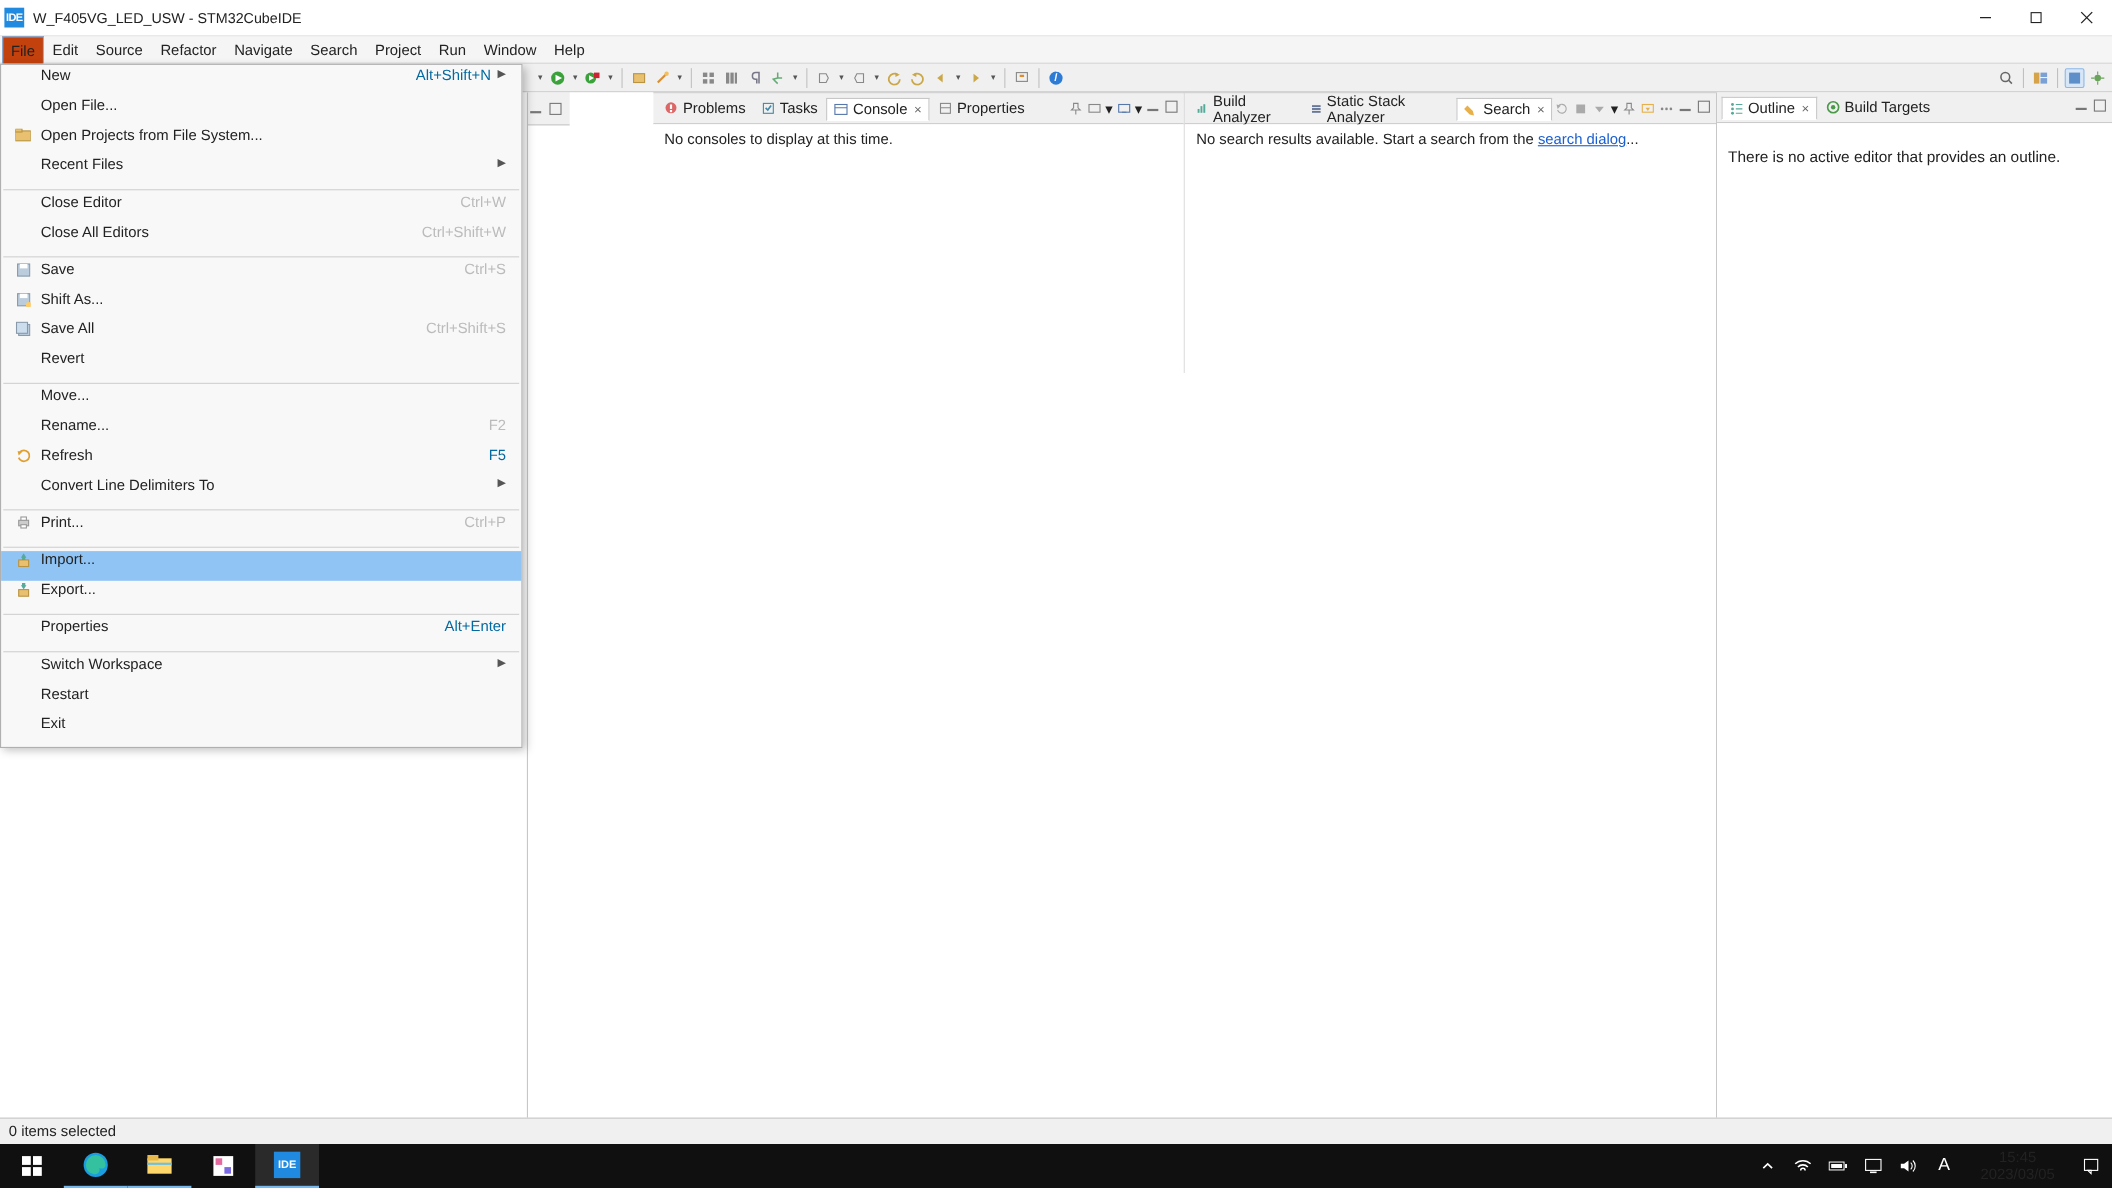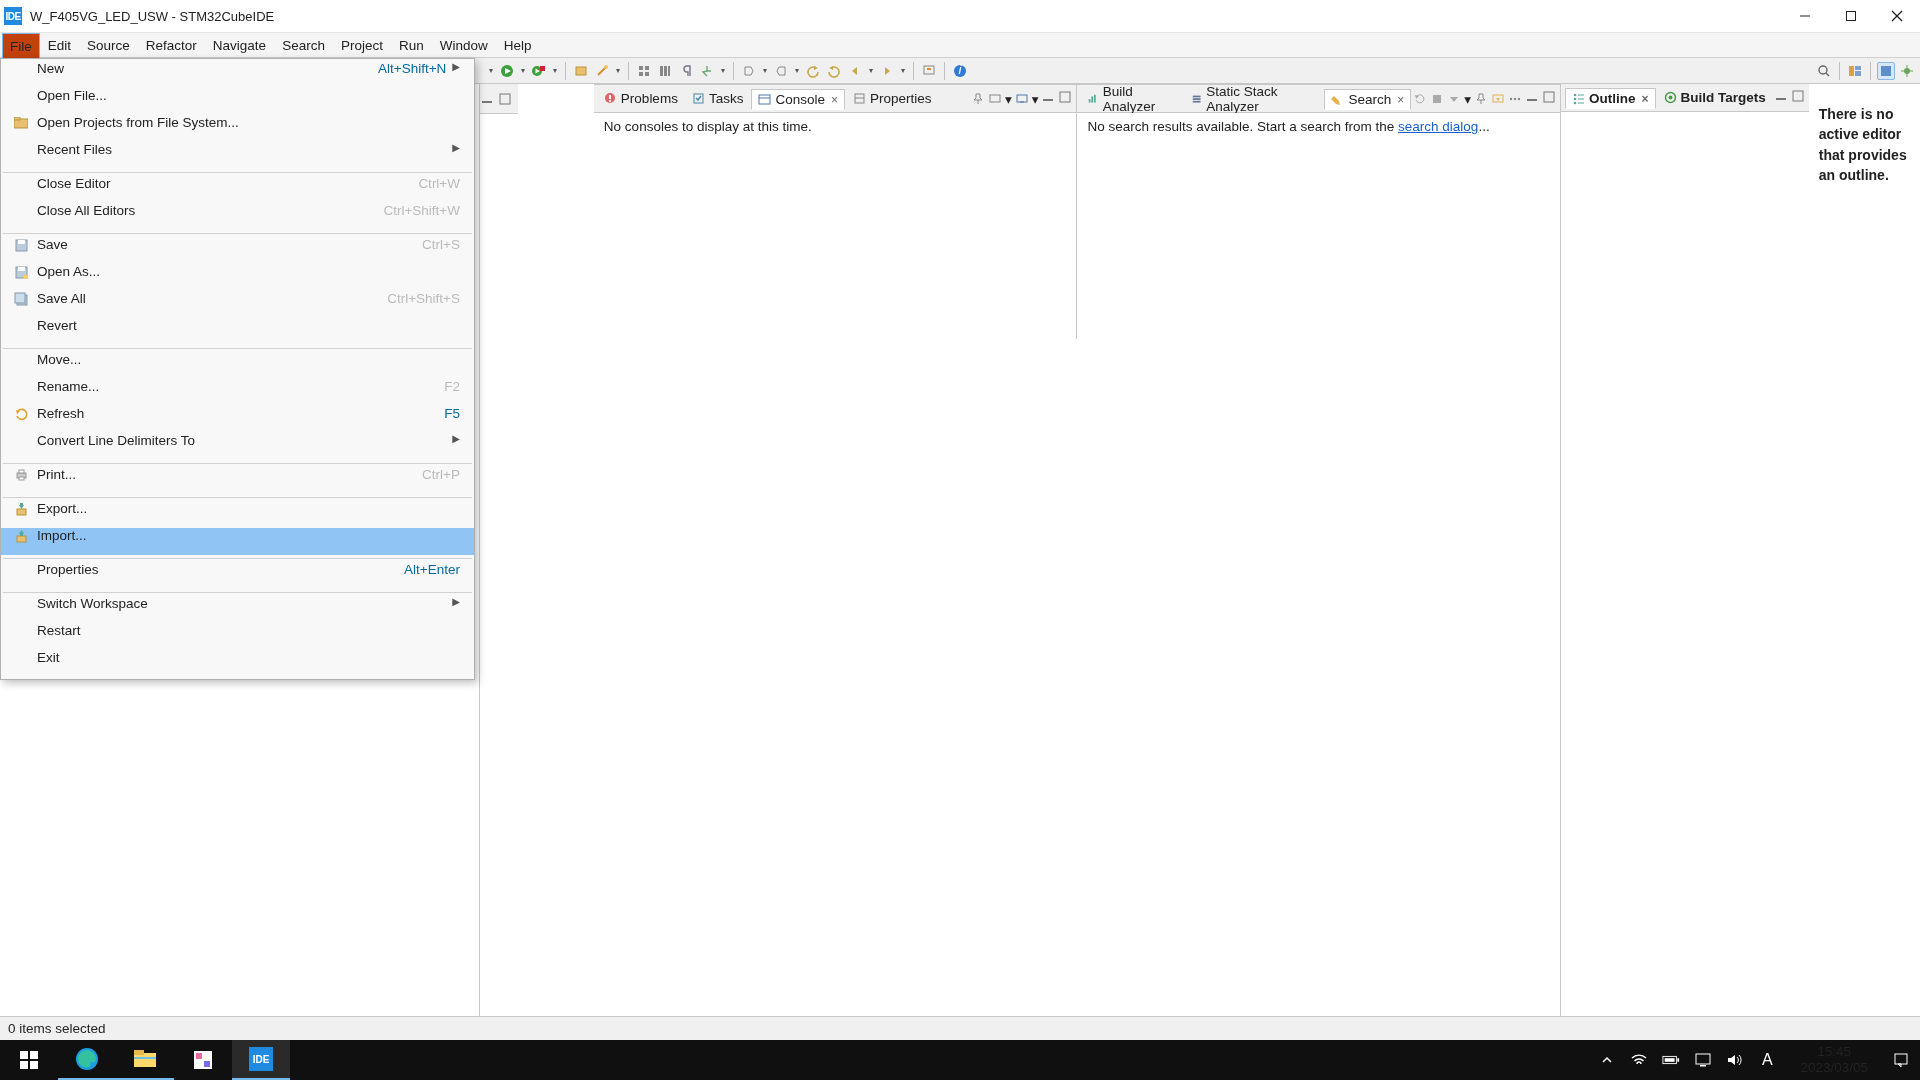--- a/index.html
+++ b/index.html
@@ -23,21 +23,21 @@
 .toolbar .tbtn { width:18px; height:18px; border-radius:2px; display:flex; align-items:center; justify-content:center; }
 .toolbar .tdrop { width:8px; height:18px; display:flex; align-items:center; justify-content:center; font-size:8px; color:#555; }
 .toolbar .tsep { width:1px; height:18px; background:#c0c0c0; margin:0 3px; }
 .toolbar .right { margin-left:auto; display:flex; align-items:center; gap:3px; }
 .tbtn svg { display:block; }
 
 
 .workarea { position:absolute; top:84px; left:0; right:0; bottom:40px; display:flex; }
 .leftcol { width:480px; background:#fff; border-right:1px solid #c7c7c7; display:flex; flex-direction:column; position:relative; }
 .midcol { flex:1; display:flex; flex-direction:row; }
-.rightcol { width:360px; border-left:1px solid #c7c7c7; display:flex; flex-direction:row;font-weight:bold; }
+.rightcol { width:360px; border-left:1px solid #c7c7c7; display:flex; flex-direction:column; }
 
 
 .editorhead { height:30px; background:#f0f0f0; border-bottom:1px solid #c7c7c7; display:flex; align-items:center; justify-content:flex-end; padding-right:6px; gap:4px; }
 .editorhead .mini { width:14px; height:14px; }
 .editorarea { flex:1; background:#fff; }
 
 
 .bottomrow { height:255px; display:flex; border-top:1px solid #c7c7c7; }
 .bottompane { flex:1; display:flex; flex-direction:column; border-right:1px solid #c7c7c7; }
 .bottompane:last-child { border-right:none; }
@@ -504,21 +504,21 @@
       <span class="maccel">Ctrl+S</span>
     </div>
     <div class="row disabled">
       <span class="micon">
         <svg width="13" height="13" viewBox="0 0 13 13">
           <rect x="1" y="1" width="11" height="11" fill="#bcd" stroke="#89a"></rect>
           <rect x="3" y="1" width="7" height="4" fill="#fff"></rect>
           <circle cx="11" cy="11" r="2.5" fill="#fc6"></circle>
         </svg>
       </span>
-      <span class="mlabel">Open As...</span>
+      <span class="mlabel">Shift As...</span>
     </div>
     <div class="row disabled">
       <span class="micon">
         <svg width="14" height="14" viewBox="0 0 14 14">
           <rect x="3" y="3" width="10" height="10" fill="#bcd" stroke="#89a"></rect>
           <rect x="1" y="1" width="10" height="10" fill="#cde" stroke="#89a"></rect>
         </svg>
       </span>
       <span class="mlabel">Save All</span>
       <span class="maccel">Ctrl+Shift+S</span>
@@ -558,37 +558,37 @@
         <svg width="13" height="12" viewBox="0 0 13 12">
           <rect x="2" y="4" width="9" height="5" fill="#ccc" stroke="#999"></rect>
           <rect x="4" y="1" width="5" height="3" fill="#fff" stroke="#999"></rect>
           <rect x="4" y="8" width="5" height="3" fill="#fff" stroke="#999"></rect>
         </svg>
       </span>
       <span class="mlabel">Print...</span>
       <span class="maccel">Ctrl+P</span>
     </div>
     <div class="sep"></div>
+    <div class="row hl">
+      <span class="micon">
+        <svg width="13" height="13" viewBox="0 0 13 13">
+          <rect x="2" y="6" width="9" height="6" fill="#e8c070" stroke="#b9933f"></rect>
+          <polygon points="6.5,0 9,4 8,4 8,6 5,6 5,4 4,4" fill="#5a9"></polygon>
+        </svg>
+      </span>
+      <span class="mlabel">Import...</span>
+    </div>
     <div class="row">
       <span class="micon">
         <svg width="13" height="13" viewBox="0 0 13 13">
           <rect x="2" y="6" width="9" height="6" fill="#e8c070" stroke="#b9933f"></rect>
           <polygon points="6.5,6 4,2 5,2 5,0 8,0 8,2 9,2" fill="#5a9"></polygon>
         </svg>
       </span>
       <span class="mlabel">Export...</span>
-    </div>
-    <div class="row hl">
-      <span class="micon">
-        <svg width="13" height="13" viewBox="0 0 13 13">
-          <rect x="2" y="6" width="9" height="6" fill="#e8c070" stroke="#b9933f"></rect>
-          <polygon points="6.5,0 9,4 8,4 8,6 5,6 5,4 4,4" fill="#5a9"></polygon>
-        </svg>
-      </span>
-      <span class="mlabel">Import...</span>
     </div>
     <div class="sep"></div>
     <div class="row">
       <span class="micon"></span>
       <span class="mlabel">Properties</span>
       <span class="maccel">Alt+Enter</span>
     </div>
     <div class="sep"></div>
     <div class="row">
       <span class="micon"></span>

